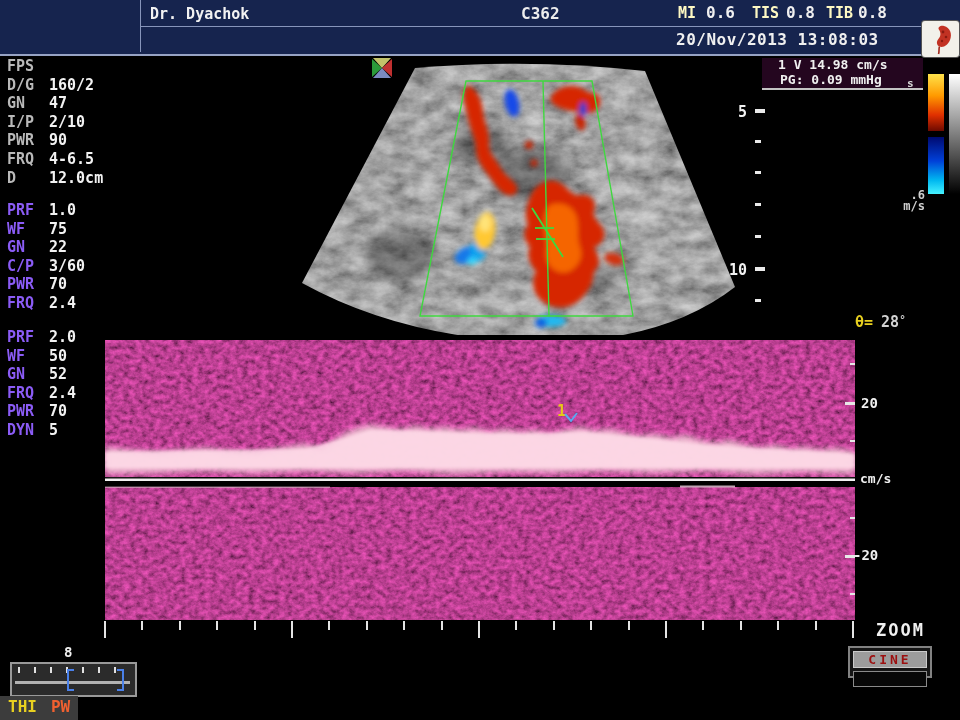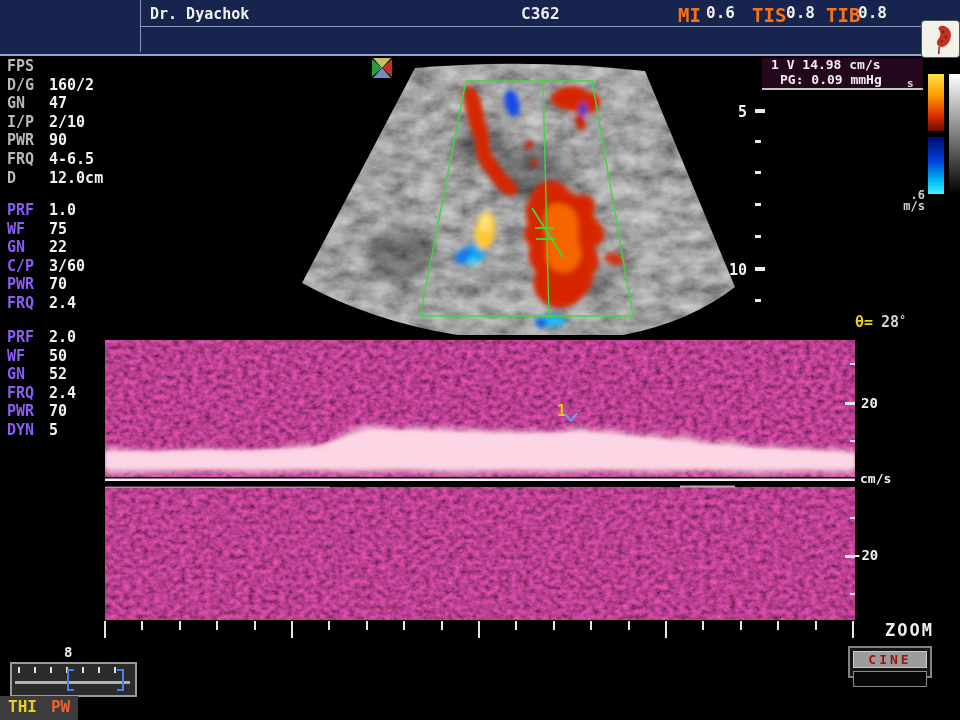--- a/index.html
+++ b/index.html
@@ -6,51 +6,51 @@
   body{width:960px;height:720px;position:relative;overflow:hidden;
        font-family:"DejaVu Sans Mono",monospace;font-weight:bold;}
   .abs{position:absolute;}
   
   #header{left:0;top:0;width:960px;height:54px;background:#16244e;border-bottom:2px solid #97a3c4;}
   #logo{left:6px;top:10px;width:132px;text-align:center;color:#2fae74;font-family:"DejaVu Sans",sans-serif;
         font-style:italic;font-size:25px;letter-spacing:0px;text-shadow:1px 1px 0 #0c3b26,-1px -1px 0 #7fe6b8;}
   .hv{background:#8795bb;}
   #doctor{left:150px;top:5px;color:#f2f2f2;font-size:15px;}
   #probe{left:521px;top:4px;color:#ededed;font-size:16px;}
-  .idxlab{color:#f97316;font-size:19px;top:4px;}
+  .idxlab{color:#fef9c3;font-size:15px;top:4px;}
   .idxval{color:#f0f0f0;font-size:16px;top:3px;}
   #datetime{left:676px;top:30px;color:#f0f0f0;font-size:16px;letter-spacing:.5px;}
   #bodymark{left:922px;top:21px;width:37px;height:36px;background:#f2f1ea;border-radius:3px;box-shadow:0 0 0 1px #555;}
   
   .pblock{left:7px;width:110px;}
   .prow{line-height:18.6px;font-size:15px;white-space:pre;}
   .plab{display:inline-block;width:42px;}
   .lab-gray{color:#b9b9b9;}
   .lab-gold{color:#8b5cf6;}
   .pval{color:#f2f2f2;}
   
   #measbox{left:762px;top:58px;width:161px;height:30px;background:#24061f;border-bottom:2px solid #c4c4c4;
            color:#f0f0f0;font-size:13px;line-height:14.5px;}
-  #measbox .l1{padding-left:9px;}
+  #measbox .l1{padding-left:16px;}
   #measbox .l2{padding-left:18px;}
   #cbar-s{left:907px;top:77px;font-size:11px;color:#d8d8d8;}
   #cbar-lab{left:878px;top:190px;width:47px;text-align:right;font-size:12px;line-height:11px;color:#cfcfcf;}
   #colorbar-top{left:928px;top:74px;width:16px;height:57px;
       background:linear-gradient(#ffe24a,#ff9a00 38%,#e03000 72%,#6e0a00);}
   #colorbar-bot{left:928px;top:137px;width:16px;height:57px;
       background:linear-gradient(#000a70,#0040d8 42%,#00b8f0 76%,#46f2ff);}
   #graybar{left:949px;top:74px;width:11px;height:120px;background:linear-gradient(#fff,#000);}
   .dtick{background:#eaeaea;}
   .dlab{color:#f2f2f2;font-size:15px;}
   #angle{left:855px;top:313px;font-size:15px;}
   #angle .sym{color:#e8d020;}
   #angle .val{color:#d2d2d2;padding-left:8px;}
   #angle .unit{color:#d2d2d2;font-size:11px;vertical-align:4px;}
   .vlab{color:#f0f0f0;font-size:14px;}
-  #zoomlab{left:876px;top:620px;color:#f0f0f0;font-size:17px;letter-spacing:2px;margin-left:9px;}
+  #zoomlab{left:876px;top:620px;color:#f0f0f0;font-size:17px;letter-spacing:2px;}
   
   #cine{left:848px;top:646px;width:84px;height:32px;border:2px solid #828282;background:#151515;padding:3px;box-sizing:border-box;}
   #cine .top{height:15px;background:#9c9c9c;border:1px solid #cacaca;color:#9c1010;font-size:13px;
              letter-spacing:3px;text-align:center;line-height:15px;margin-bottom:3px;}
   #cine .bot{height:14px;background:#070707;border:1px solid #8a8a8a;}
   
   #slider{left:10px;top:662px;width:123px;height:31px;border:2px solid #9a9a9a;background:#2b2b2b;}
   #slider .tick{position:absolute;top:3px;width:2px;height:6px;background:#e0e0e0;}
   #slider .rail{position:absolute;left:3px;top:17px;width:115px;height:3px;background:#b2b2b2;}
   .brk{position:absolute;top:5px;width:5px;height:18px;border-top:2px solid #4a80e8;border-bottom:2px solid #4a80e8;}
@@ -69,20 +69,21 @@
   <div class="abs hv" style="left:140px;top:0;width:1px;height:52px;"></div>
   <div class="abs hv" style="left:141px;top:26px;width:781px;height:1px;"></div>
   <div id="doctor" class="abs">Dr. Dyachok</div>
   <div id="probe" class="abs">C362</div>
   <div class="abs idxlab" style="left:678px;">MI</div>
   <div class="abs idxval" style="left:706px;">0.6</div>
   <div class="abs idxlab" style="left:752px;">TIS</div>
   <div class="abs idxval" style="left:786px;">0.8</div>
   <div class="abs idxlab" style="left:826px;">TIB</div>
   <div class="abs idxval" style="left:858px;">0.8</div>
+  <div id="datetime" class="abs">20/Nov/2013 13:08:03</div>
 </div>
 <div id="bodymark" class="abs">
   <svg width="37" height="36" viewBox="0 0 37 36">
     <path d="M22 5 C28 6.5 30.5 13 28 19 C26 24 21.5 27 17.5 25.5 C14.5 24.3 14.2 20.5 16.2 18.3 C19 15.4 19 11.6 17 8.8 C15.3 6.2 18.5 4.2 22 5 Z" fill="#c23223"></path>
     <circle cx="21" cy="11" r="1.4" fill="#8a1a10"></circle>
     <circle cx="24" cy="16" r="1.3" fill="#8a1a10"></circle>
     <circle cx="20" cy="20" r="1.2" fill="#8a1a10"></circle>
     <path d="M17.5 25.5 C16.5 28.5 17.5 30.5 16.5 33" stroke="#a02418" stroke-width="1.6" fill="none"></path>
   </svg>
 </div>

